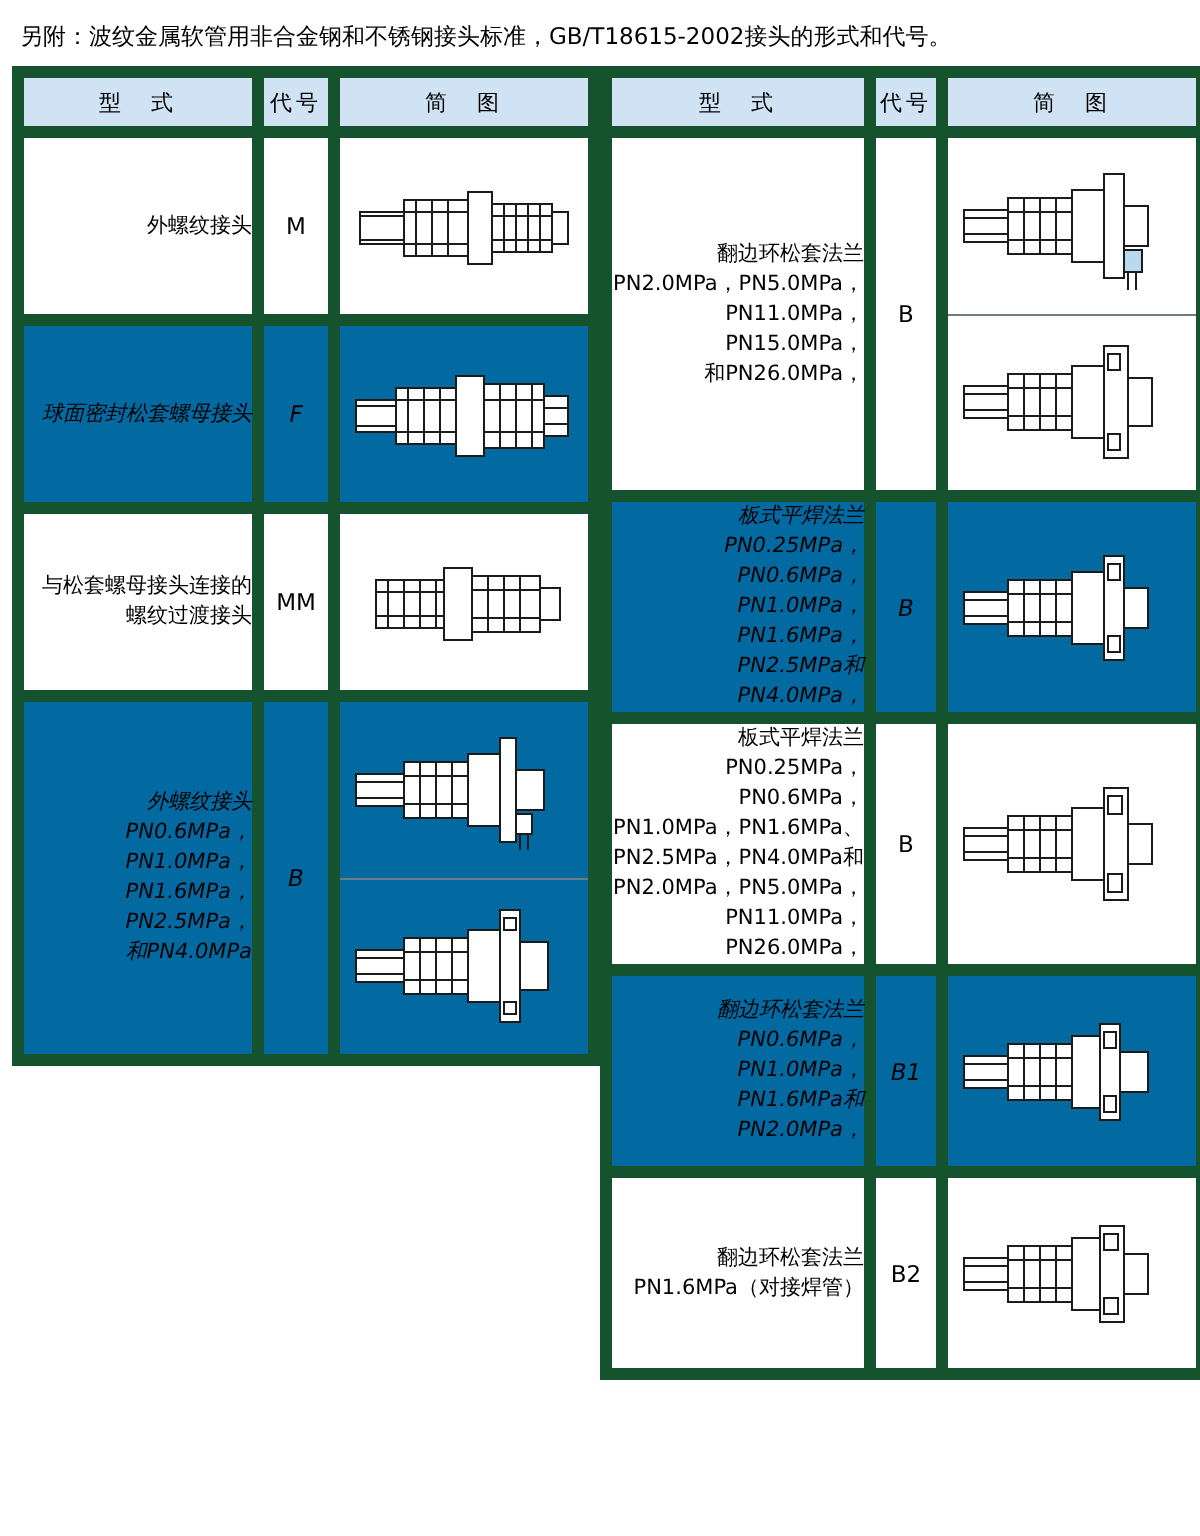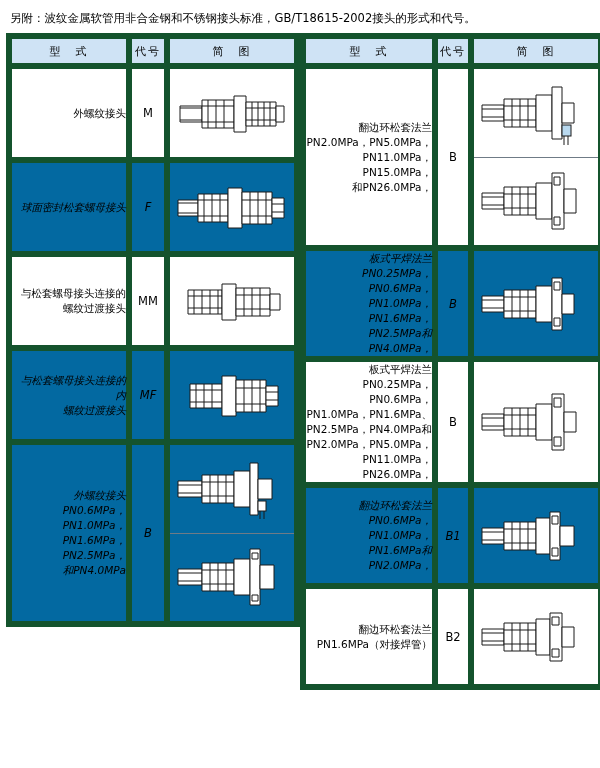--- a/index.html
+++ b/index.html
@@ -179,44 +179,20 @@
                 <path d="M64 24 L98 24 L98 52 L64 52 Z" fill="#fff"></path>
                 <path d="M64 31 L98 31 M64 45 L98 45"></path>
                 <path d="M72 24 L72 52 M80 24 L80 52 M88 24 L88 52"></path>
                 <path d="M98 30 L108 30 L108 46 L98 46 Z" fill="#fff"></path>
               </g>
             </svg>
           </div>
         </td>
       </tr>
 
-      <tr>
-        <td class="cell-type yellow" style="height:88px">
-          <div class="title-line">与松套螺母接头连接的内</div>
-          <div class="title-line">螺纹过渡接头</div>
-        </td>
-        <td class="cell-code yellow">MF</td>
-        <td class="cell-fig yellow">
-          <div class="fig-wrap">
-            <svg width="120" height="74" viewBox="0 0 120 74">
-              <g fill="none" stroke="#1b1b1b" stroke-width="1">
-                <path d="M18 26 L50 26 L50 50 L18 50 Z" fill="#fff"></path>
-                <path d="M18 32 L50 32 M18 44 L50 44"></path>
-                <path d="M24 26 L24 50 M32 26 L32 50 M40 26 L40 50"></path>
-                <path d="M50 18 L64 18 L64 58 L50 58 Z" fill="#fff"></path>
-                <path d="M64 22 L94 22 L94 54 L64 54 Z" fill="#fff"></path>
-                <path d="M64 30 L94 30 M64 46 L94 46"></path>
-                <path d="M72 22 L72 54 M80 22 L80 54 M88 22 L88 54"></path>
-                <path d="M94 28 L106 28 L106 48 L94 48 Z" fill="#fff"></path>
-                <path d="M94 34 L106 34 M94 42 L106 42"></path>
-              </g>
-            </svg>
-          </div>
-        </td>
-      </tr>
 
 
       <tr>
         <td class="cell-type yellow" style="height:176px">
           <div class="title-line">外螺纹接头</div>
           <div class="title-line">PN0.6MPa，PN1.0MPa，</div>
           <div class="title-line">PN1.6MPa，PN2.5MPa，</div>
           <div class="title-line">和PN4.0MPa</div>
         </td>
         <td class="cell-code yellow">B</td>

